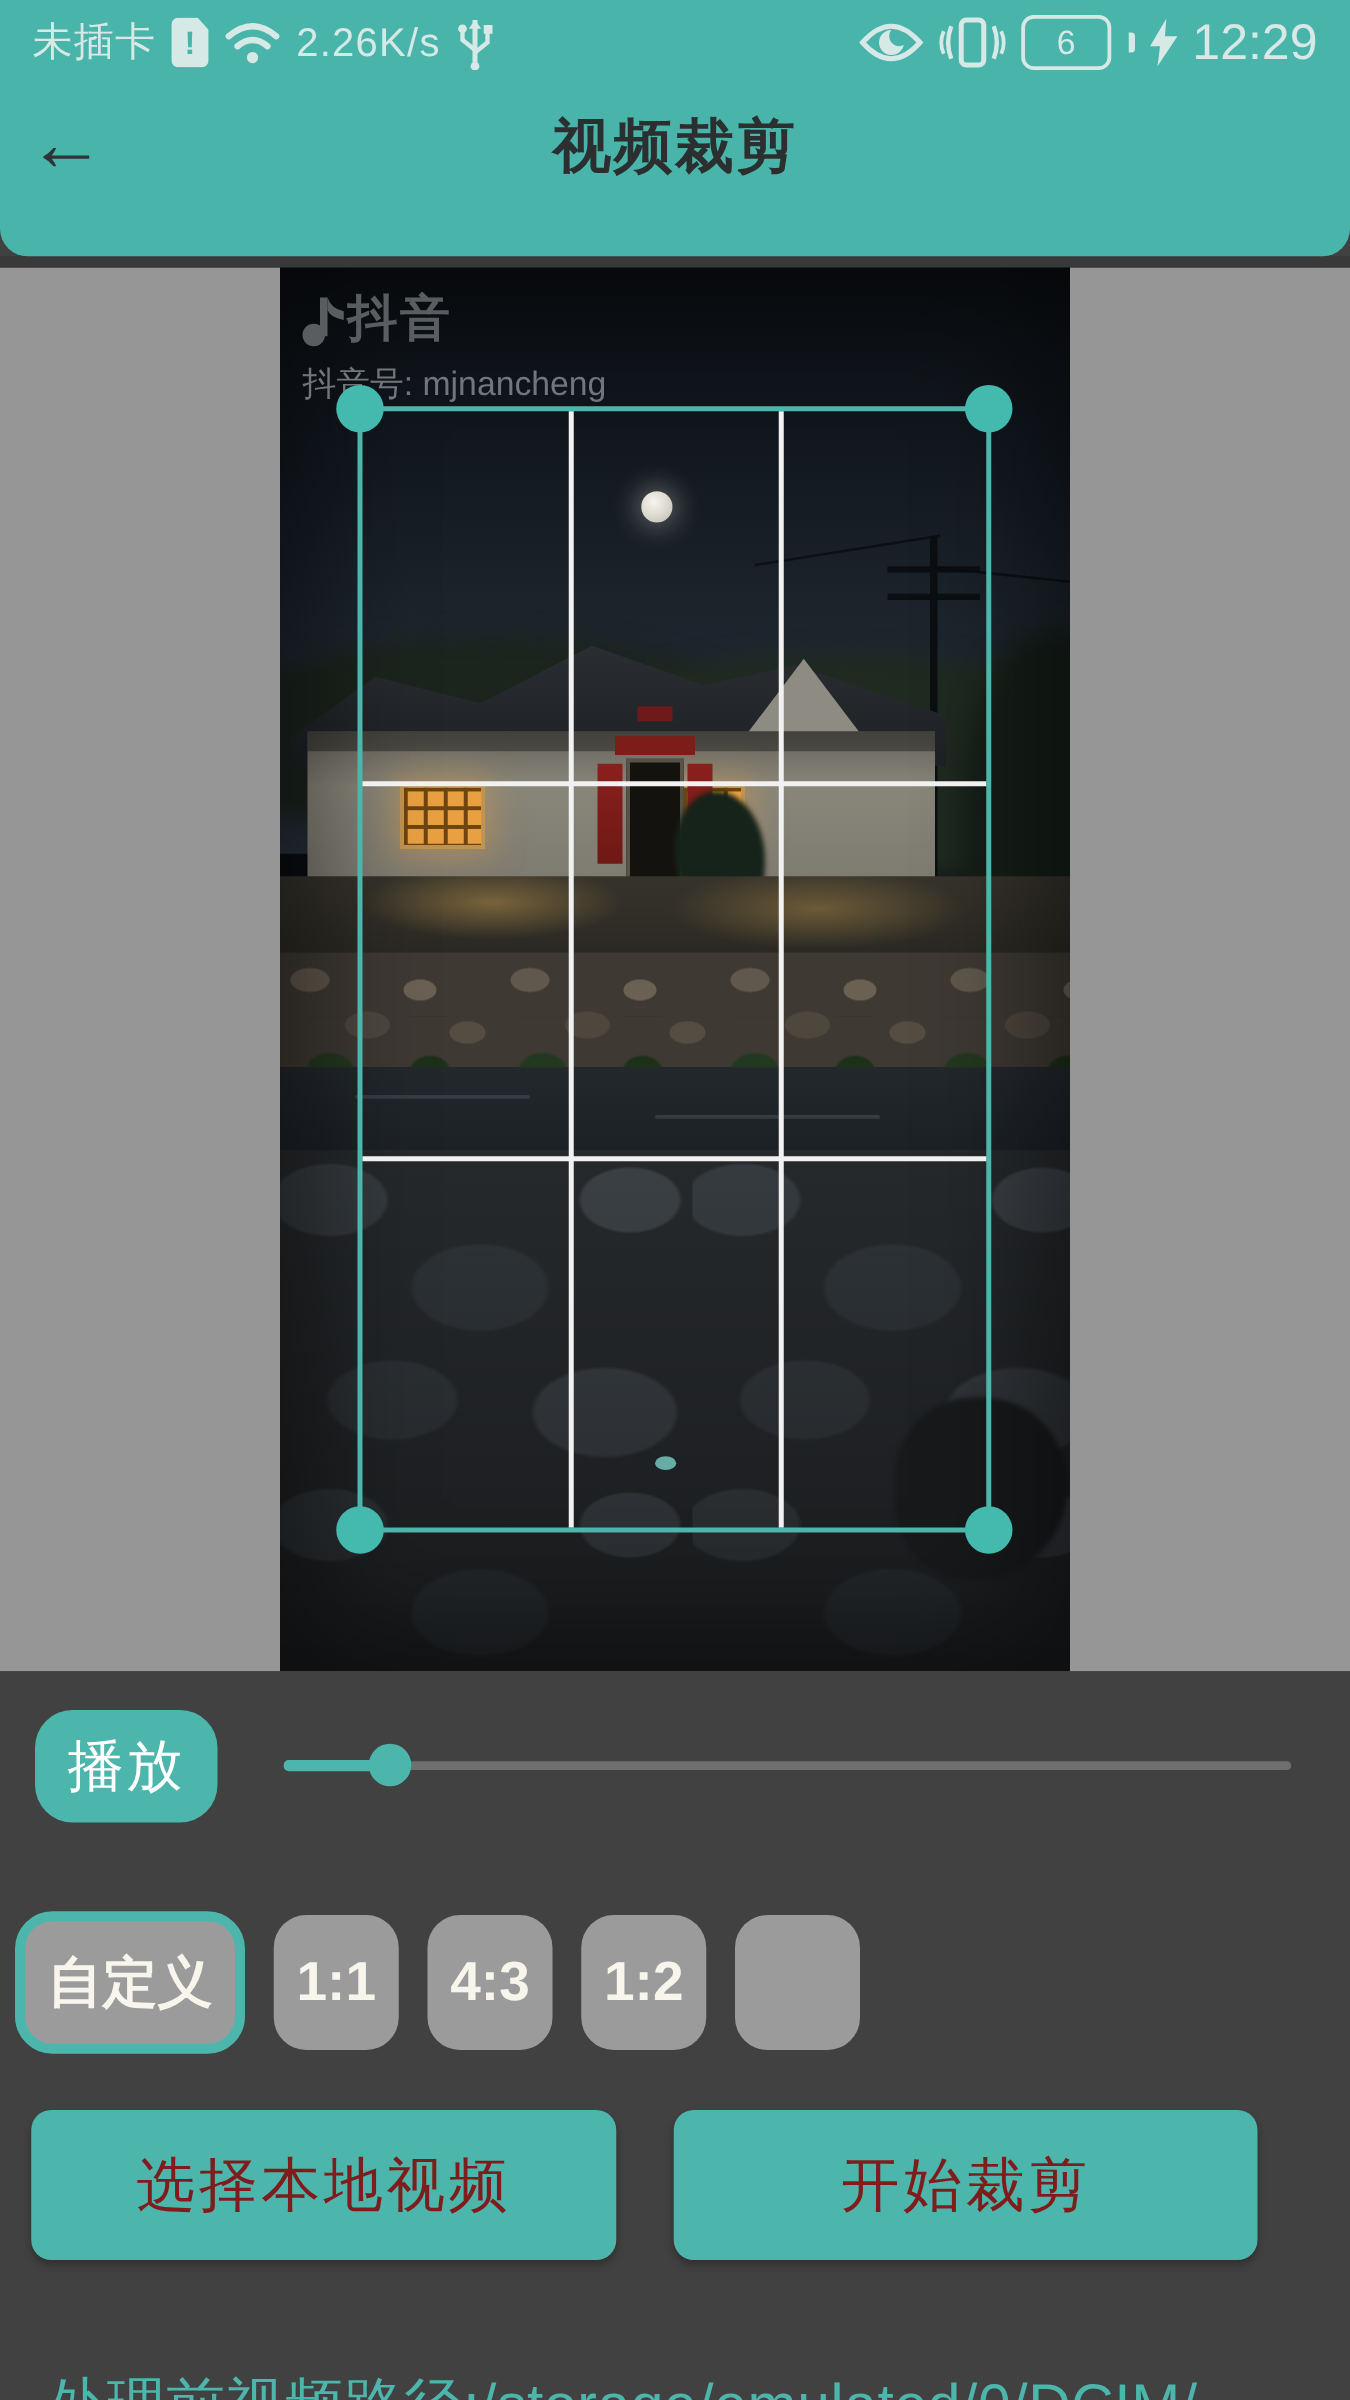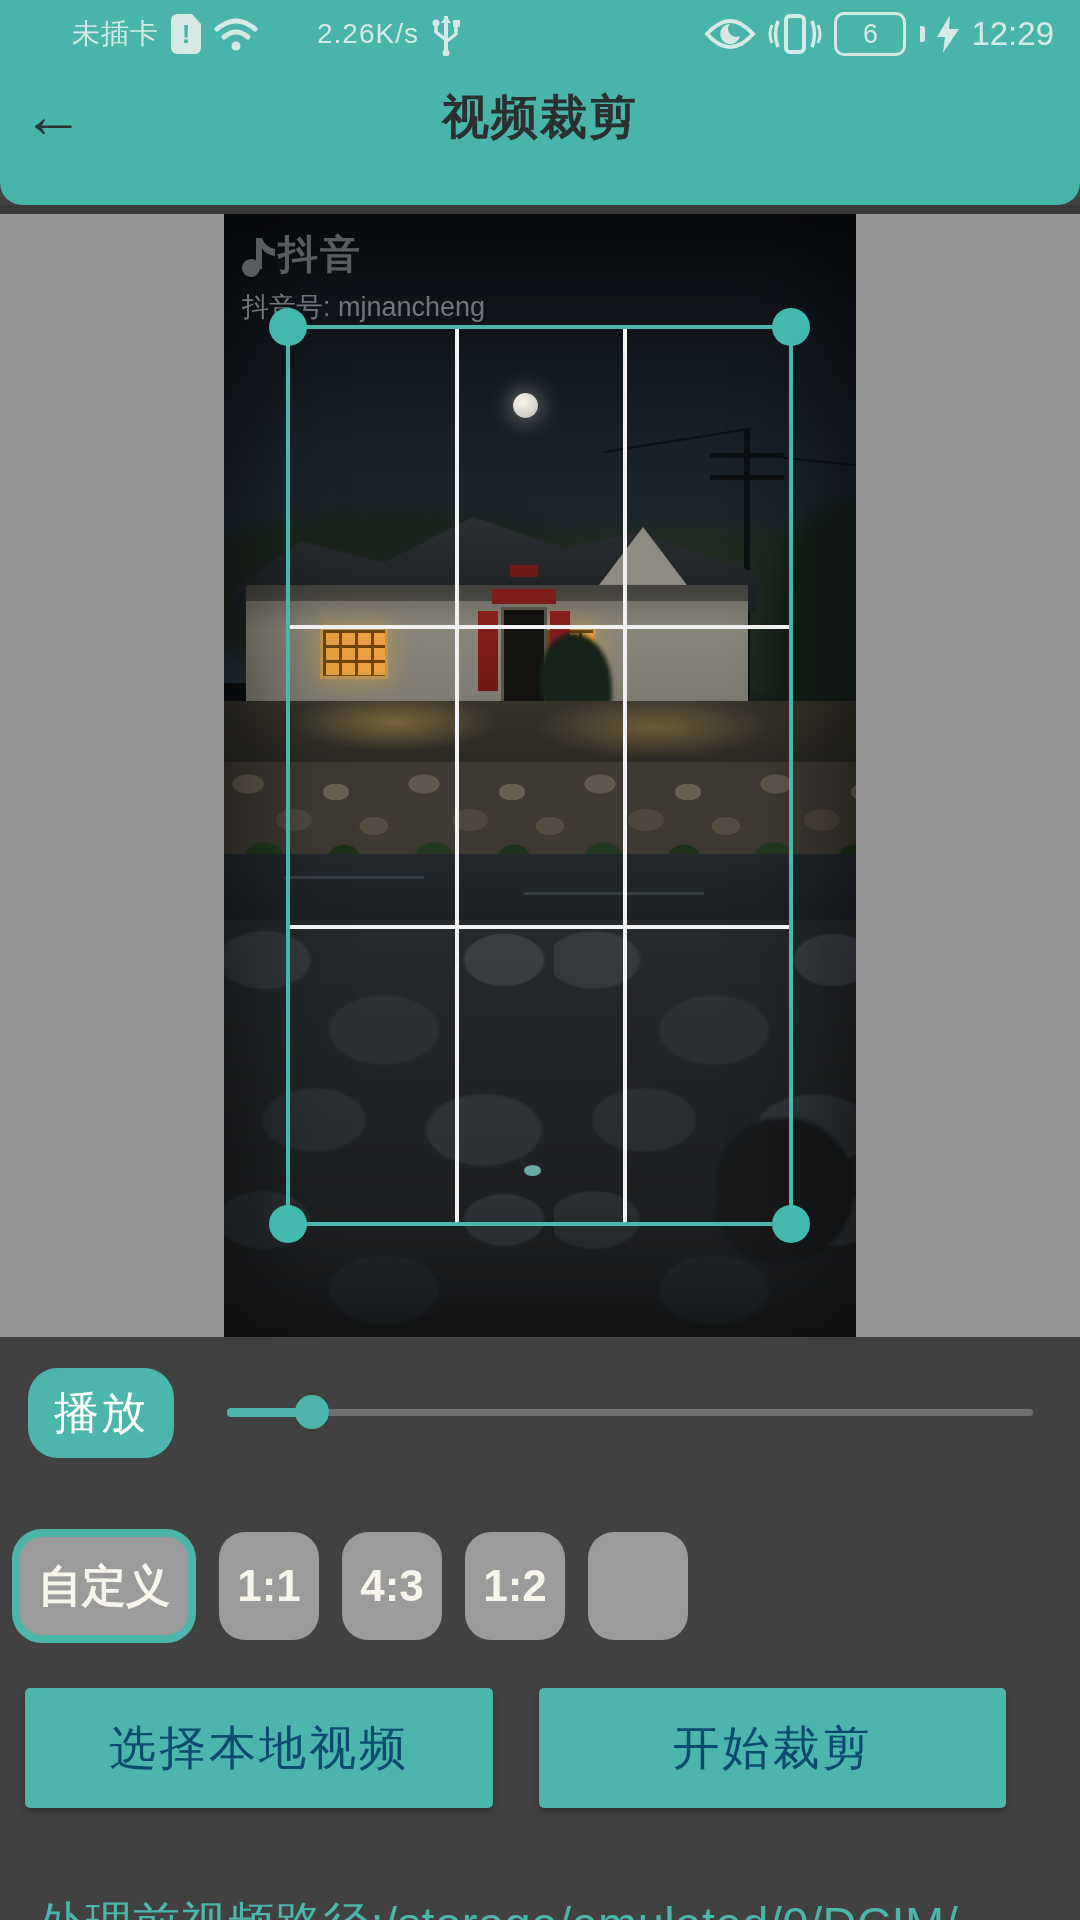--- a/index.html
+++ b/index.html
@@ -15,22 +15,22 @@
     position:absolute; left:0; top:0; width:1080px; height:205px;
     background:#49b4aa; border-radius:0 0 22px 22px; z-index:30;
   }
   .header-shadow { position:absolute; left:0; top:205px; width:1080px; height:9px; background:#393939; z-index:29; }
   .statusbar {
     position:absolute; left:0; top:0; width:1080px; height:62px;
     display:flex; align-items:center; justify-content:space-between;
     padding:6px 26px 0 26px; box-sizing:border-box; color:#d6e9e6;
   }
   .sb-group { display:flex; align-items:center; gap:12px; }
-  .sb-text { font-size:28px; letter-spacing:1px;margin-left:46px; }
-  .sb-time { font-size:33px; }
+  .sb-text { font-size:32px; letter-spacing:1px; }
+  .sb-time { font-size:40px; }
   .sim-icon {
     width:30px; height:40px; border-radius:6px; background:#d6e9e6; color:#49b4aa;
     display:flex; align-items:center; justify-content:center; font-size:26px; font-weight:bold;
     clip-path:polygon(0 0, 70% 0, 100% 25%, 100% 100%, 0 100%);
   }
   .battery {
     width:66px; height:38px; border:3px solid #d6e9e6; border-radius:10px;
     display:flex; align-items:center; justify-content:center;
     font-size:27px; color:#d6e9e6; position:relative;
   }
@@ -148,22 +148,22 @@
   .slider-thumb { position:absolute; left:68px; top:0; width:34px; height:34px; background:#4db6ac; border-radius:50%; }
 
   .ratio-row { position:absolute; left:12px; top:1528px; width:1068px; height:116px;
     display:flex; align-items:center; gap:23px; overflow:hidden; }
   .ratio-btn { flex:0 0 auto; height:108px; min-width:100px; padding:0 18px; box-sizing:border-box;
     background:#9b9b9b; border-radius:26px; display:flex; align-items:center; justify-content:center;
     font-size:44px; font-weight:bold; color:#f8f5ec;text-align:right; }
   .ratio-btn.selected { border:8px solid #4db6ac; height:114px; border-radius:30px; }
   .ratio-btn.stub { min-width:100px; }
 
-  .action-btn { position:absolute; top:1688px; height:120px; background:#4db6ac; border-radius:5px;
-    display:flex; align-items:center; justify-content:center; font-size:47px; color:#0c4a6e;
+  .action-btn { position:absolute; top:1688px; height:120px; background:#4db6ac; border-radius:16px;
+    display:flex; align-items:center; justify-content:center; font-size:47px; color:#7f1d1d;
     letter-spacing:3px; box-shadow:0 4px 6px rgba(0,0,0,0.25); }
   .action-left { left:25px; width:468px; }
   .action-right { left:539px; width:467px; }
 
   .path-text { position:absolute; left:38px; top:1893px; width:1200px;
     font-size:47px; color:#4db6ac; white-space:nowrap; letter-spacing:0.5px; }
 
   svg { display:block; }
 </style>
 </head>

